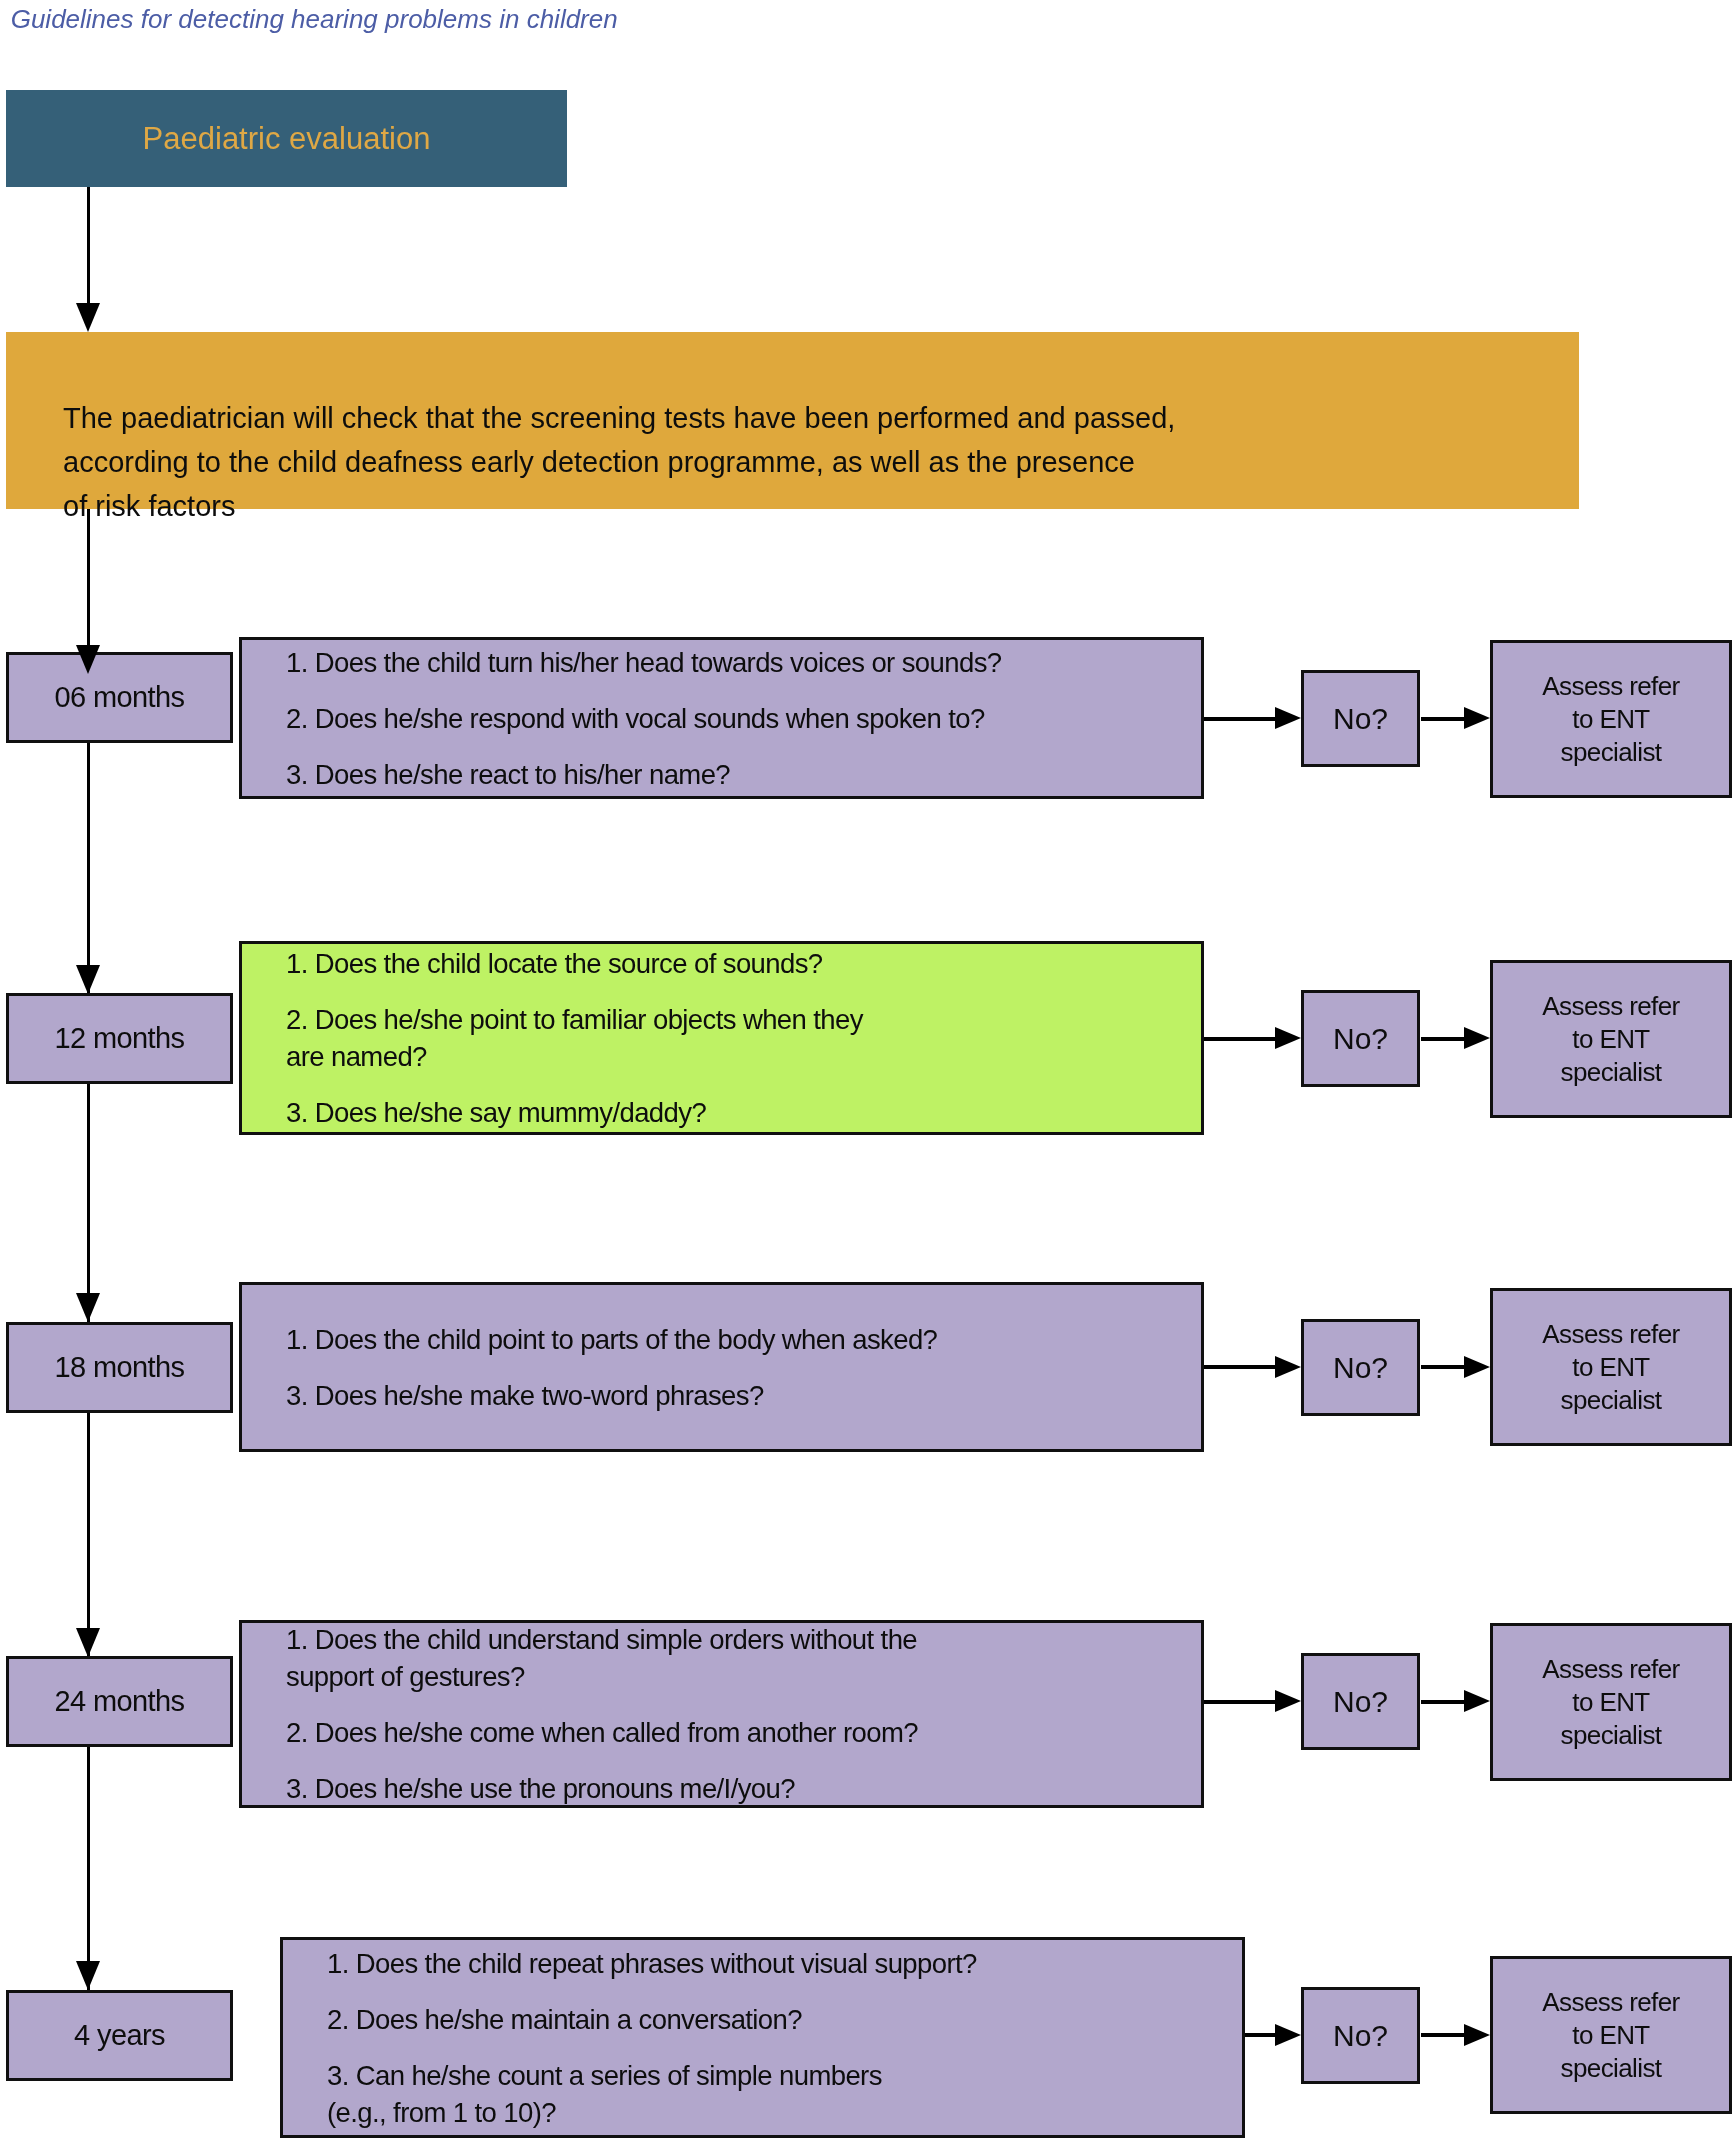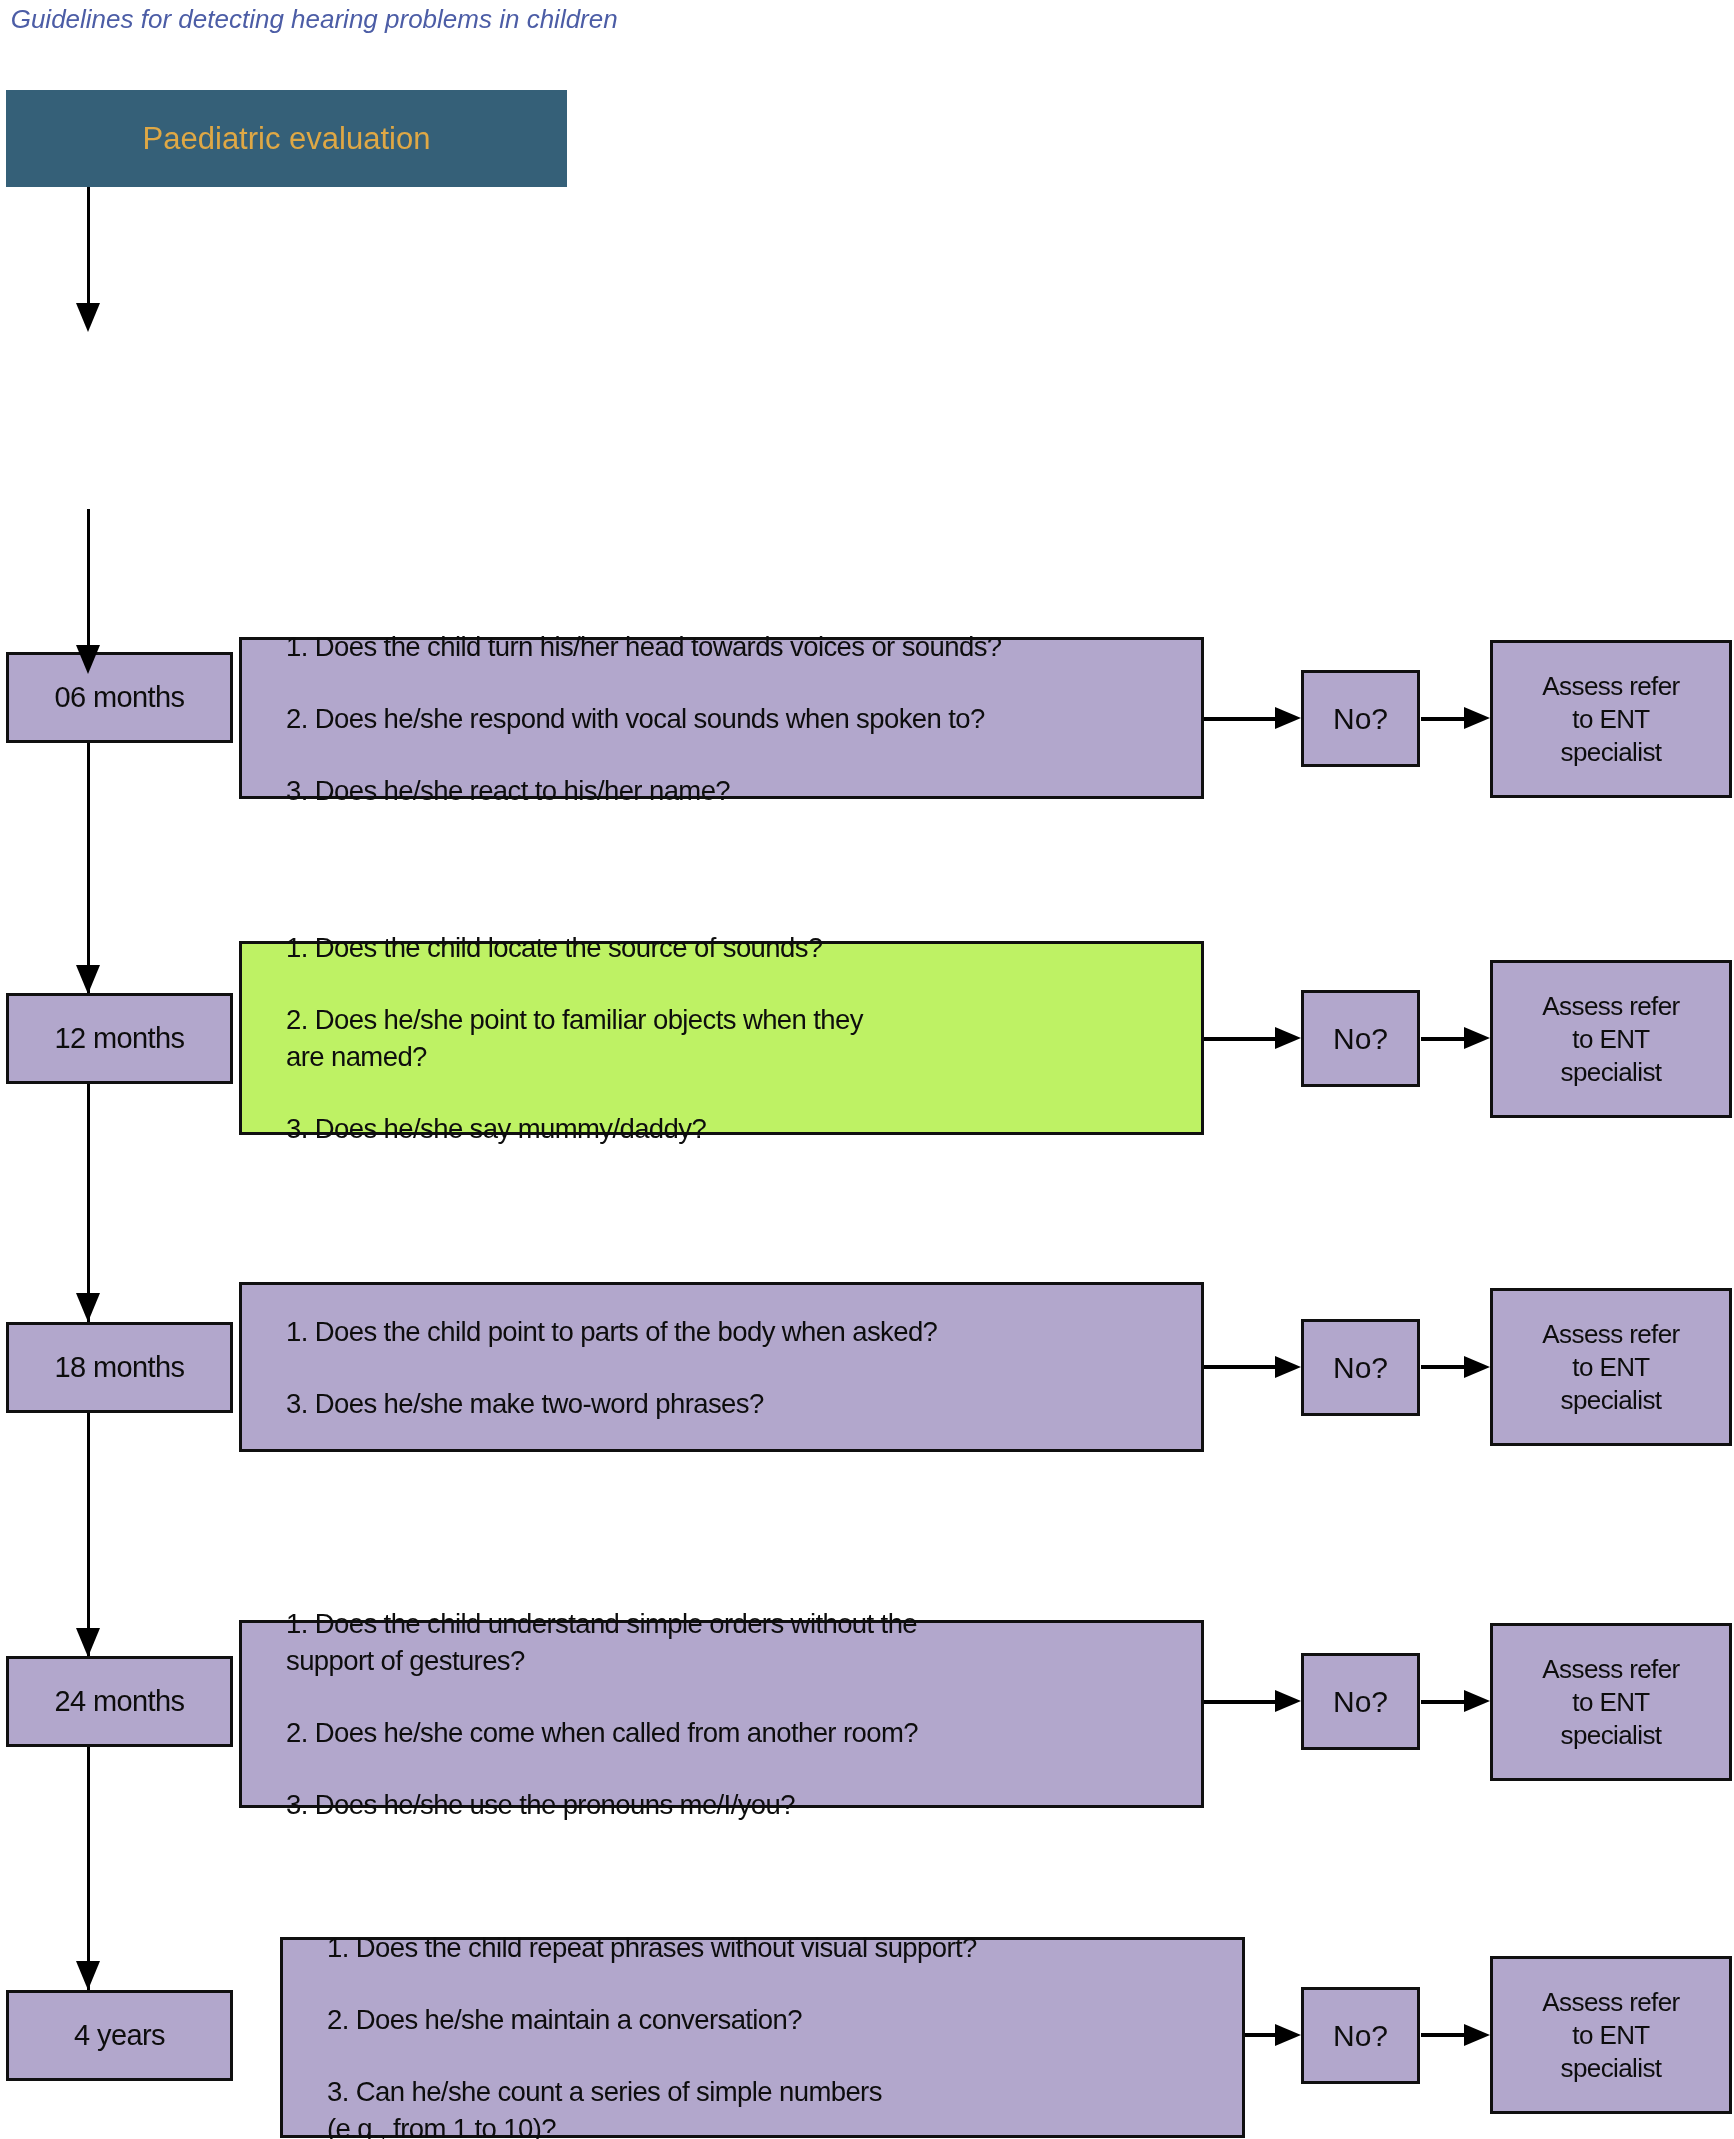--- a/index.html
+++ b/index.html
@@ -56,21 +56,21 @@
   }
   .age-box{
     left:6px;width:227px;height:91px;
     display:flex;align-items:center;justify-content:center;
     font-size:29px;letter-spacing:-0.6px;
   }
   .q-box{
     left:239px;width:965px;
     display:flex;flex-direction:column;justify-content:center;
     padding:6px 14.3px 6px 44px;
-    row-gap:35px;
+    row-gap:19px;
     font-size:27.5px;line-height:37px;letter-spacing:-0.6px;
   }
   .q-item{white-space:pre-line;}
   .no-box{
     left:1301px;width:119px;height:97px;
     display:flex;align-items:center;justify-content:center;
     font-size:30px;
   }
   .assess-box{
     left:1490px;width:242px;height:158px;
@@ -87,20 +87,25 @@
 
   <div class="abs start-box" style="background: rgb(53, 96, 120); color: rgb(223, 168, 69);">
     <span>Paediatric evaluation</span>
   </div>
 
   <div class="abs page-title" style="color: rgb(76, 93, 166);">Guidelines for detecting hearing problems in children</div>
 
   <div class="abs vline" style="left:87px;top:186px;height:119px;"></div>
   <div class="abs head-down" style="left:76px;top:303px;"></div>
 
+  <div class="abs check-box" style="background: rgb(223, 168, 60);">
+    <span>The paediatrician will check that the screening tests have been performed and passed,
+according to the child deafness early detection programme, as well as the presence
+of risk factors</span>
+  </div>
 
   <div class="abs vline" style="left:87px;top:509px;height:1481px;"></div>
 
   <div id="rows-container">
       <div>
       <div class="abs head-down" style="left: 76px; top: 645px;"></div>
       <div class="abs pbox age-box" style="top: 652px; background: rgb(178, 167, 204);">
         <span>06 months</span>
       </div>
       <div class="abs pbox q-box" style="top: 637px; height: 162px; background: rgb(178, 167, 204);">

